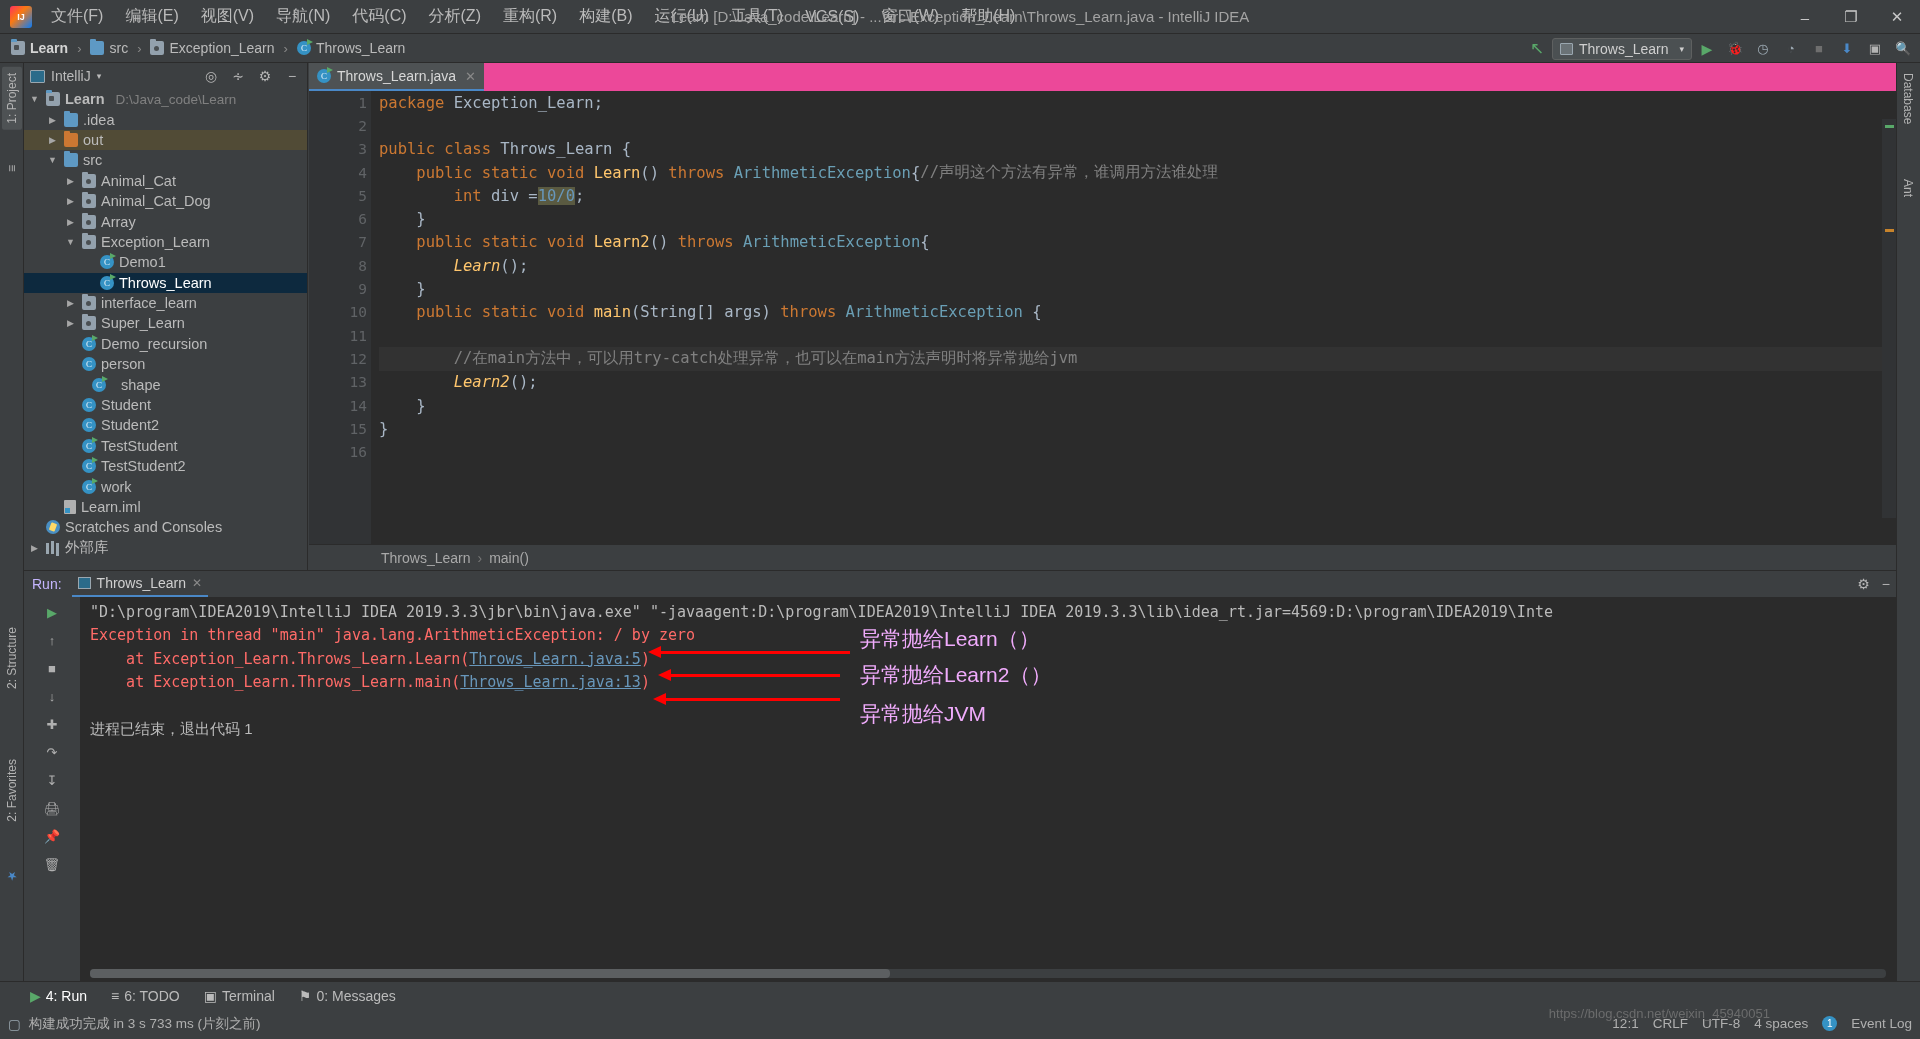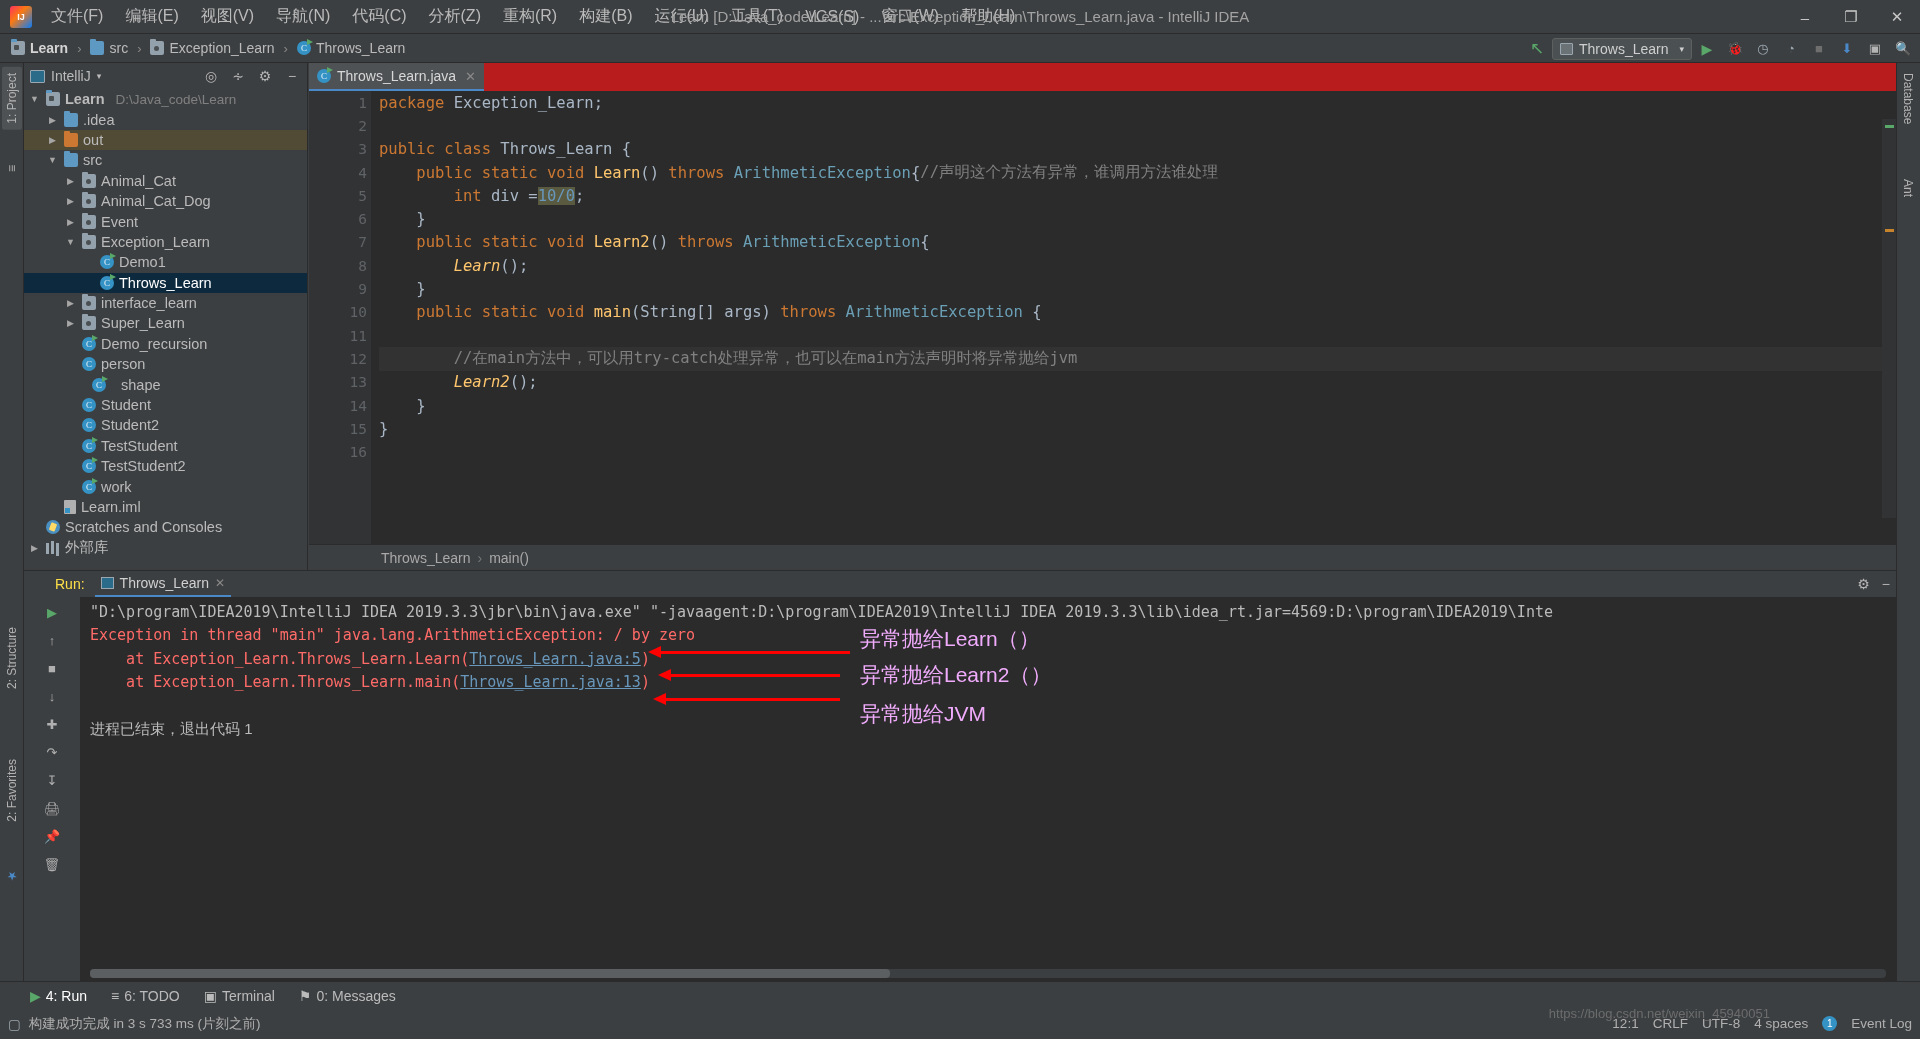--- a/index.html
+++ b/index.html
@@ -95,21 +95,21 @@
   .trow.sel { background:#0d293e; color:#ffffff; }
   .trow.highlight { background:#514b36; }
   .twisty { width:13px; font-size:9px; color:#a6a6a6; display:inline-block; text-align:center; flex:none; }
   .tlabel { font-size:14.5px; }
   .tpath { color:#808080; font-size:13.5px; margin-left:6px; }
   .bold { font-weight:bold; }
 
   
   .editor-area { position:absolute; left:309px; top:63px; right:24px; height:507px; background:#2b2b2b;
      display:flex; flex-direction:column; }
-  .tabs-row { height:28px; background:#b91c1c; display:flex; align-items:flex-end; flex:none; }
+  .tabs-row { height:28px; background:#ec4899; display:flex; align-items:flex-end; flex:none; }
   .etab { height:28px; display:flex; align-items:center; gap:6px; padding:0 8px; font-size:14px;
      background:#4e5254; color:#d8d8d8; border-bottom:2px solid #4a88c7; }
   .etab .x { color:#8a8a8a; font-size:13px; margin-left:3px; }
   .code-wrap { flex:1; display:flex; position:relative; overflow:hidden; }
   .gutter { width:62px; flex:none; background:#313335; position:relative; }
   .gline { height:23.3px; display:flex; align-items:center; justify-content:flex-end;
      font-family:"DejaVu Sans Mono", monospace; font-size:14.5px; color:#606366; padding-right:4px; }
   .gmark { position:absolute; right:-14px; width:12px; text-align:center; font-size:10px; }
   .code { flex:1; position:relative; background:#2b2b2b; padding-left:8px; overflow:hidden; }
   .cline { height:23.3px; display:flex; align-items:center; font-family:"DejaVu Sans Mono", monospace;
@@ -128,21 +128,21 @@
   .bcrumbs-ed { height:26px; background:#3c3f41; display:flex; align-items:center; padding-left:72px;
      font-size:14px; color:#a9a9a9; gap:7px; flex:none; border-top:1px solid #2b2b2b;}
   .err-strip { position:absolute; right:0; top:28px; bottom:26px; width:14px; background:#313335; }
   .err-mark { position:absolute; right:2px; width:9px; height:3px; }
 
   
   .run-panel { position:absolute; left:24px; right:24px; top:570px; bottom:58px; background:#3c3f41;
      border-top:1px solid #2b2b2b; display:flex; flex-direction:column; }
   .run-head { height:26px; display:flex; align-items:center; gap:10px; padding-left:8px; flex:none;
      position:relative; }
-  .run-label { font-size:14px; color:#fde047;margin-left:23px; }
+  .run-label { font-size:14px; color:#c4b5fd; }
   .run-tab { display:flex; align-items:center; gap:6px; font-size:14px; color:#d0d0d0;
      border-bottom:2px solid #4a88c7; padding:3px 6px 4px 6px; }
   .run-tab .x { color:#8a8a8a; font-size:12px; }
   .run-head-right { position:absolute; right:6px; display:flex; gap:12px; color:#b4b4b4; font-size:14px; }
   .run-body { flex:1; display:flex; overflow:hidden; position:relative; }
   .run-side { width:56px; flex:none; background:#3c3f41; display:flex; flex-direction:column;
      align-items:center; padding-top:4px; gap:6px; }
   .rs-btn { width:22px;height:22px; display:flex;align-items:center;justify-content:center;
      color:#b0b0b0; font-size:13px; }
   .rs-btn.green { color:#59a869; }
@@ -300,21 +300,21 @@
           <span class="tlabel">Animal_Cat</span>
         </div>
         <div class="trow" style="padding-left: 40px;">
           <span class="twisty">▶</span>
           <span class="ico folder pkg"></span>
           <span class="tlabel">Animal_Cat_Dog</span>
         </div>
         <div class="trow" style="padding-left: 40px;">
           <span class="twisty">▶</span>
           <span class="ico folder pkg"></span>
-          <span class="tlabel">Event</span>
+          <span class="tlabel">Array</span>
         </div>
         <div class="trow" style="padding-left: 40px;">
           <span class="twisty">▼</span>
           <span class="ico folder pkg"></span>
           <span class="tlabel">Exception_Learn</span>
         </div>
         <div class="trow" style="padding-left: 58px;">
           <span class="twisty"></span>
           <span class="ico cls run"></span>
           <span class="tlabel">Demo1</span>

